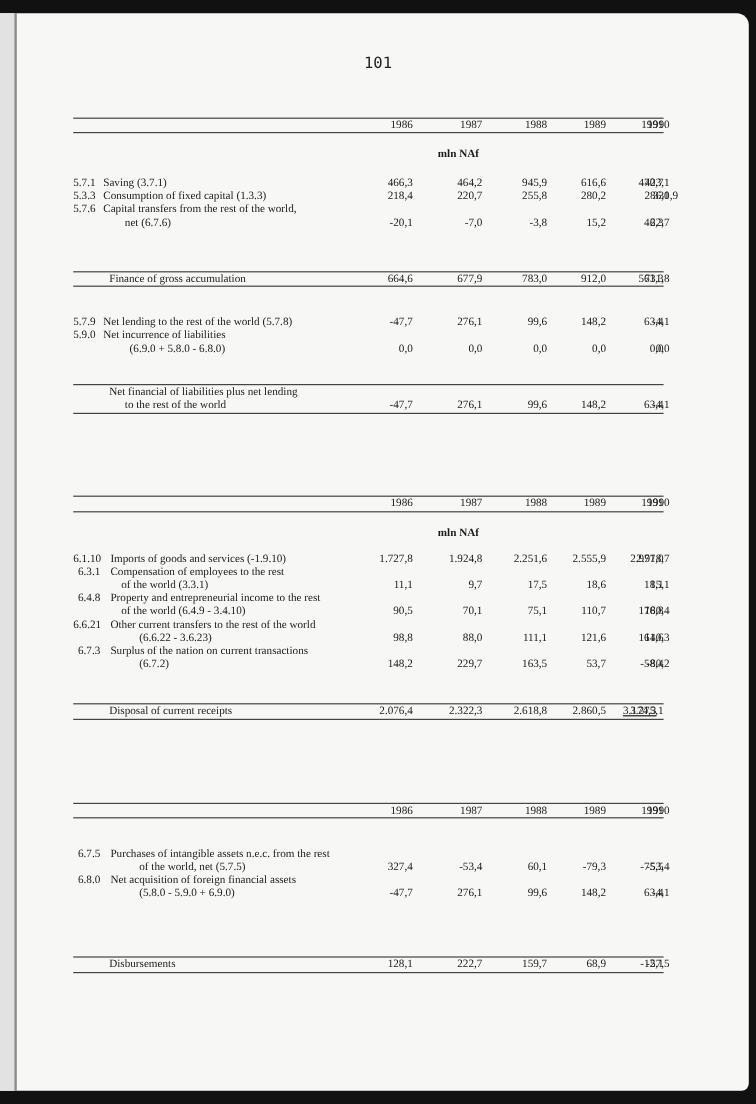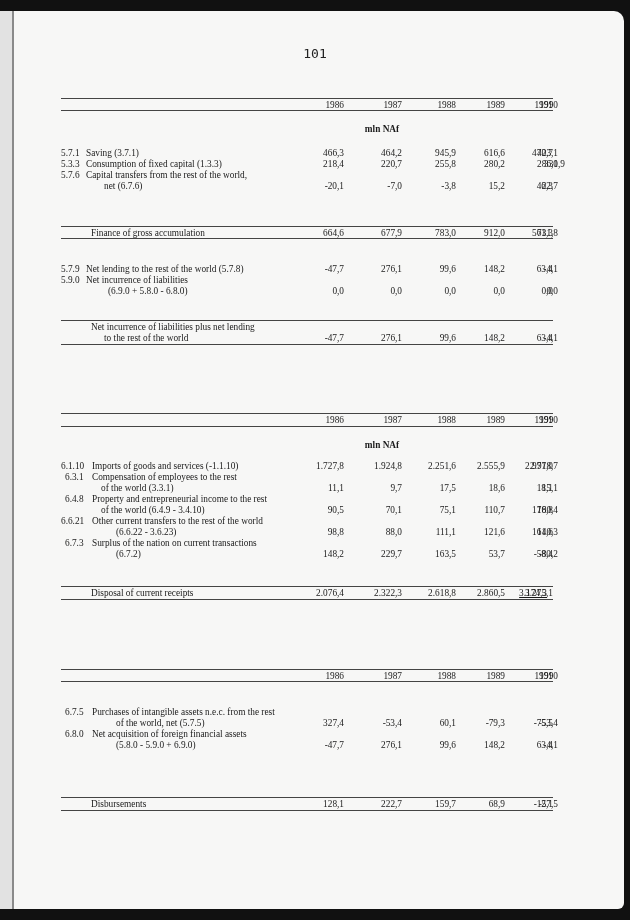--- a/index.html
+++ b/index.html
@@ -126,21 +126,21 @@
     <span class="v" style="left:281px">0,0</span>
     <span class="v" style="left:335px">0,0</span>
     <span class="v" style="left:384px">0,0</span>
     <span class="v" style="left: 437px;">0,0</span>
     <span class="v" style="left:432px">0,0</span>
   </div>
 </div>
 
 <div class="rule" style="top:320px"></div>
 <div class="row" style="top:322px">
-  <span class="label" style="left:30px">Net incurrence of liabilities plus net lending</span>
+  <span class="label" style="left:30px">Net financial of liabilities plus net lending</span>
 </div>
 <div class="row" style="top:333px">
   <span class="label" style="left:43px">to the rest of the world</span>
   <div class="vals">
     <span class="v" style="left:223px">-47,7</span>
     <span class="v" style="left:281px">276,1</span>
     <span class="v" style="left:335px">99,6</span>
     <span class="v" style="left:384px">148,2</span>
     <span class="v" style="left: 437px;">-4,1</span>
     <span class="v" style="left:432px">63,4</span>
@@ -157,21 +157,21 @@
     <span class="v" style="left:384px">1989</span>
     <span class="v" style="left: 437px;">1990</span>
     <span class="v" style="left:432px">1991</span>
   </div>
 </div>
 <div class="rule" style="top:426px"></div>
 <div class="unit" style="top:440px;left:67px">mln NAf</div>
 
 <div class="row" style="top:461px">
   <span class="code" style="left:0">6.1.10</span>
-  <span class="label" style="left:31px">Imports of goods and services (-1.1.10)</span>
+  <span class="label" style="left:31px">Imports of goods and services (-1.9.10)</span>
   <div class="vals">
     <span class="v" style="left:223px">1.727,8</span>
     <span class="v" style="left:281px">1.924,8</span>
     <span class="v" style="left:335px">2.251,6</span>
     <span class="v" style="left:384px">2.555,9</span>
     <span class="v" style="left: 437px;">2.918,7</span>
     <span class="v" style="left:432px">2.977,0</span>
   </div>
 </div>
 <div class="row" style="top:472px">

